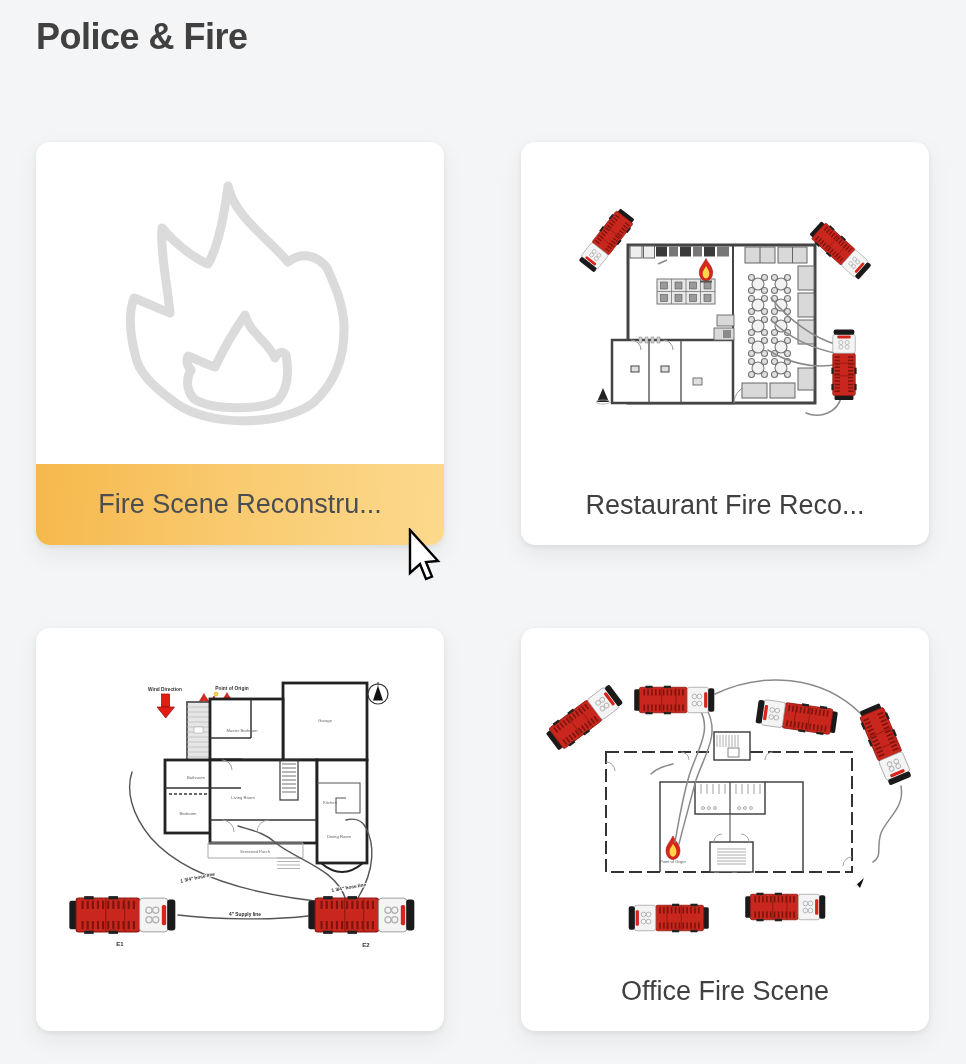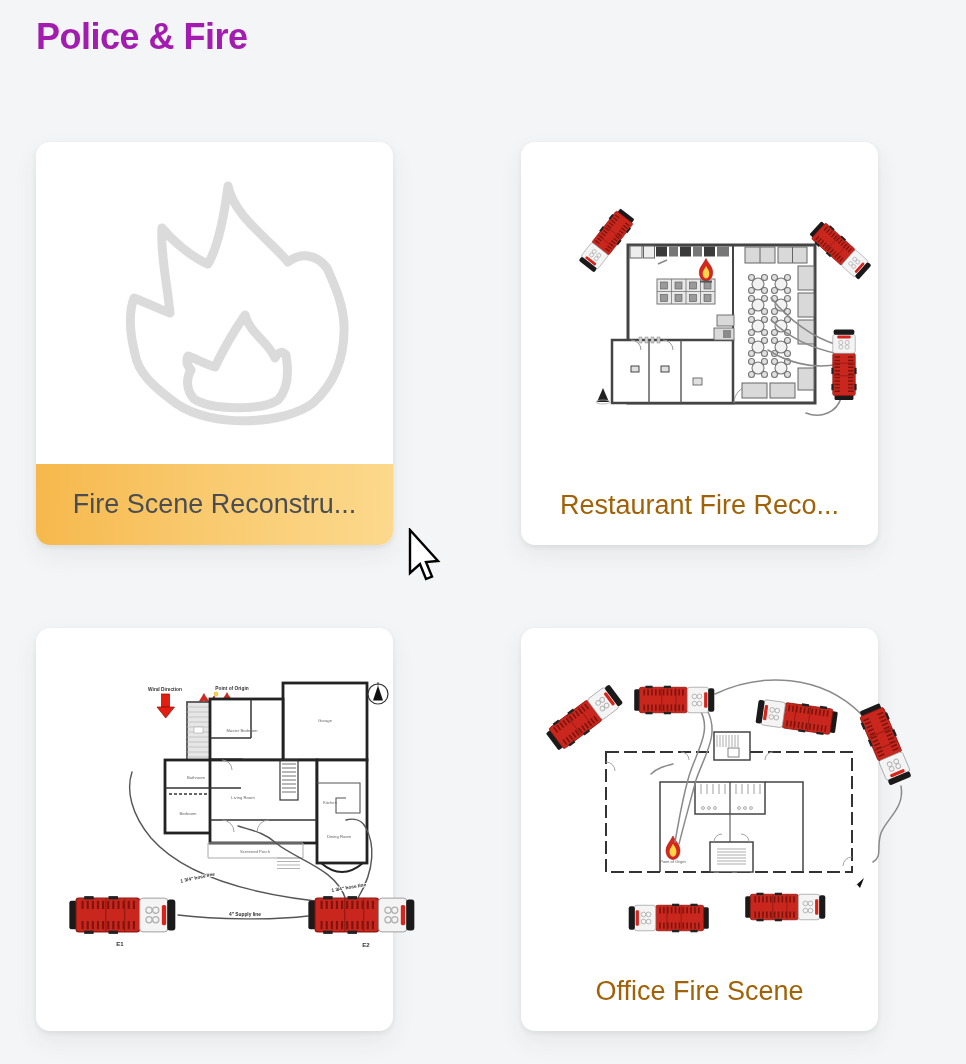--- a/index.html
+++ b/index.html
@@ -3,35 +3,35 @@
 <meta charset="utf-8">
 <style>
   html,body{margin:0;padding:0;}
   body{
     width:966px;height:1064px;position:relative;overflow:hidden;
     background:#F4F5F6;
     font-family:"Liberation Sans", sans-serif;
   }
   .page-title{
     position:absolute;left:36px;top:16px;margin:0;
-    font-size:36px;font-weight:700;color:#a21caf;letter-spacing:-0.5px;
+    font-size:36px;font-weight:700;color:#404040;letter-spacing:-0.5px;
   }
   .card{
-    position:absolute;width:357px;height:403px;background:#FFFFFF;
+    position:absolute;width:408px;height:403px;background:#FFFFFF;
     border-radius:14px;
     box-shadow:0 2px 5px rgba(40,50,60,.08), 0 10px 24px rgba(40,50,60,.07);
   }
   .card.c1{left:36px;top:142px;}
   .card.c2{left:521px;top:142px;}
   .card.c3{left:36px;top:628px;}
   .card.c4{left:521px;top:628px;}
   .thumb-svg{position:absolute;left:0;top:0;width:408px;height:330px;display:block;}
   .card-label{
     position:absolute;left:10px;right:10px;bottom:24px;text-align:center;
-    font-size:27px;color:#a16207;white-space:nowrap;overflow:hidden;margin-top:32px;
+    font-size:27px;color:#404040;white-space:nowrap;overflow:hidden;margin-top:32px;
   }
   .hl-footer{
     position:absolute;left:0;right:0;bottom:0;height:81px;
     border-radius:0 0 14px 14px;
     background:linear-gradient(93deg,#F6B84C 0%,#F9CA6F 48%,#FCD98D 100%);
     display:flex;align-items:center;justify-content:center;
   }
   .hl-footer .hl-label{font-size:27px;color:#4A4D52;}
   .cursor-svg{position:absolute;left:408px;top:528px;width:44px;height:58px;}
   svg{font-family:"Liberation Sans", sans-serif;}

